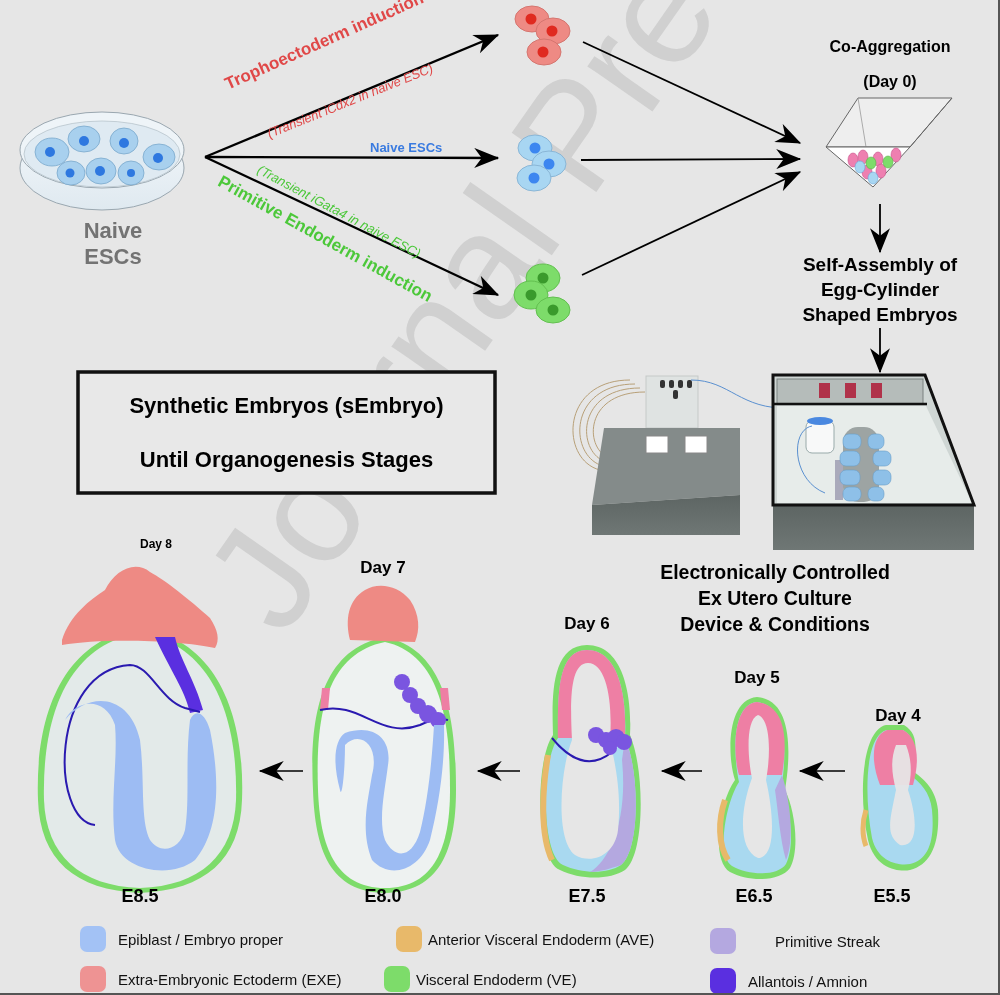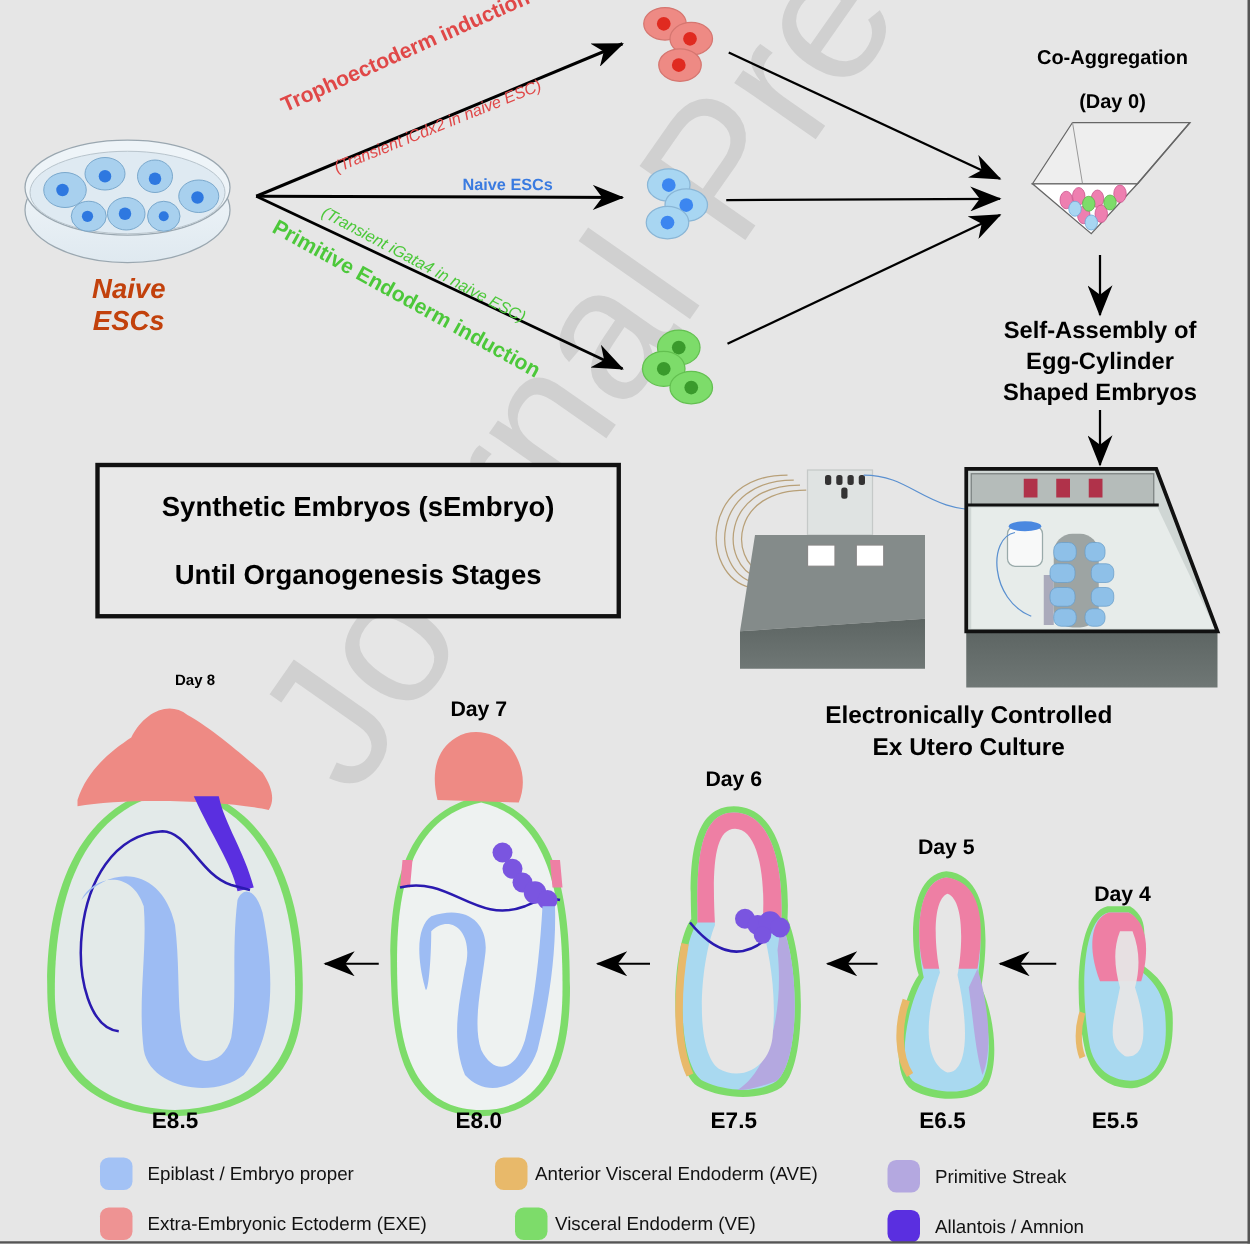--- a/index.html
+++ b/index.html
@@ -237,21 +237,21 @@
   <g>
     <path d="M140,628 C60,640 35,720 38,800 C40,860 75,890 140,893 C205,890 240,860 242,800 C245,720 220,640 140,628 Z" fill="#7ddc6a"></path>
     <path d="M140,633 C65,645 42,720 44,800 C46,855 80,886 140,888 C200,886 234,855 236,800 C238,720 214,645 140,633 Z" fill="#e3eae9"></path>
     <path d="M62,640 C70,615 90,600 105,590 C115,570 135,560 150,572 C165,580 190,600 210,618 C218,630 220,640 215,648 C180,640 100,638 62,645 Z" fill="#ee8a84"></path>
     <path d="M155,637 L175,637 C180,660 195,680 203,710 L190,713 C185,690 170,670 155,637 Z" fill="#5a2fe0"></path>
     <path d="M95,825 C50,820 50,670 130,665 C150,665 160,700 185,708 L200,712" stroke="#2a1ab0" stroke-width="2" fill="none"></path>
     <path d="M65,720 C75,700 105,695 115,725 C118,760 110,800 115,840 C120,870 170,880 195,860 C220,830 220,780 210,730 C205,712 195,708 190,720 C185,760 190,800 185,830 C180,850 160,855 150,840 C140,820 145,780 140,740 C130,695 90,690 65,720 Z" fill="#9dbcf3"></path>
   </g>
 </svg>
 
-<div class="lbl" style="left:50px; top:218px; width:106px; font-size:22px; color:#c2410c; line-height:26px;font-style:italic;">
+<div class="lbl" style="left:60px; top:218px; width:106px; font-size:22px; color:#737373; line-height:26px;">
   <span>Naive</span><br>
   <span>ESCs</span>
 </div>
 
 <div class="abs" style="left:222px; top:76px; font-size:17px; font-weight:bold; color:#e04848; transform:rotate(-24deg); transform-origin:left top; white-space:nowrap;">Trophoectoderm induction</div>
 <div class="abs" style="left:265px; top:127px; font-size:13px; font-style:italic; color:#e04848; transform:rotate(-22deg); transform-origin:left top; white-space:nowrap;">(Transient iCdx2 in naive ESC)</div>
 <div class="abs" style="left:370px; top:140px; font-size:13px; font-weight:bold; color:#3a7be0; white-space:nowrap;">Naive ESCs</div>
 <div class="abs" style="left:262px; top:162px; font-size:13px; font-style:italic; color:#4cc83a; transform:rotate(28deg); transform-origin:left top; white-space:nowrap;">(Transient iGata4 in naive ESC)</div>
 <div class="abs" style="left:224px; top:172px; font-size:17px; font-weight:bold; color:#4cc83a; transform:rotate(29deg); transform-origin:left top; white-space:nowrap;">Primitive Endoderm induction</div>
 
@@ -268,20 +268,21 @@
 
 <div class="lbl" style="left:80px; top:392px; width:413px; font-size:22px; line-height:27px;">
   <span>Synthetic Embryos (sEmbryo)</span><br>
   <br>
   <span>Until Organogenesis Stages</span>
 </div>
 
 <div class="lbl" style="left:610px; top:559px; width:330px; font-size:19.5px; line-height:26px;">
   <span>Electronically Controlled</span><br>
   <span>Ex Utero Culture</span><br>
+  <span>Device &amp; Conditions</span>
 </div>
 
 <div class="lbl" style="left:116px; top:537px; width:80px; font-size:12px;">Day 8</div>
 <div class="lbl" style="left:343px; top:558px; width:80px; font-size:17px;">Day 7</div>
 <div class="lbl" style="left:547px; top:614px; width:80px; font-size:17px;">Day 6</div>
 <div class="lbl" style="left:717px; top:668px; width:80px; font-size:17px;">Day 5</div>
 <div class="lbl" style="left:858px; top:706px; width:80px; font-size:17px;">Day 4</div>
 
 <div class="lbl" style="left:100px; top:886px; width:80px; font-size:18px;">E8.5</div>
 <div class="lbl" style="left:343px; top:886px; width:80px; font-size:18px;">E8.0</div>
@@ -295,25 +296,25 @@
     <span>Epiblast / Embryo proper</span>
   </div>
   <div class="legend-item" style="left:80px; top:966px;">
     <span class="legend-swatch" style="background:#ee9393;"></span>
     <span>Extra-Embryonic Ectoderm (EXE)</span>
   </div>
   <div class="legend-item" style="left:396px; top:926px;">
     <span class="legend-swatch" style="background:#e8b96a; margin-right:6px;"></span>
     <span>Anterior Visceral Endoderm (AVE)</span>
   </div>
-  <div class="legend-item" style="left:412px; top:966px;">
+  <div class="legend-item" style="left:384px; top:966px;">
     <span class="legend-swatch" style="background:#7ddc6a; margin-right:6px;"></span>
     <span>Visceral Endoderm (VE)</span>
   </div>
-  <div class="legend-item" style="left:710px; top:928px;">
+  <div class="legend-item" style="left:710px; top:928px;gap:27px;">
     <span class="legend-swatch" style="background:#b4a8e0;"></span>
     <span>Primitive Streak</span>
   </div>
   <div class="legend-item" style="left:710px; top:968px;">
     <span class="legend-swatch" style="background:#5a2fe0;"></span>
     <span>Allantois / Amnion</span>
   </div>
 </div>
 
 <div class="frame"></div>

